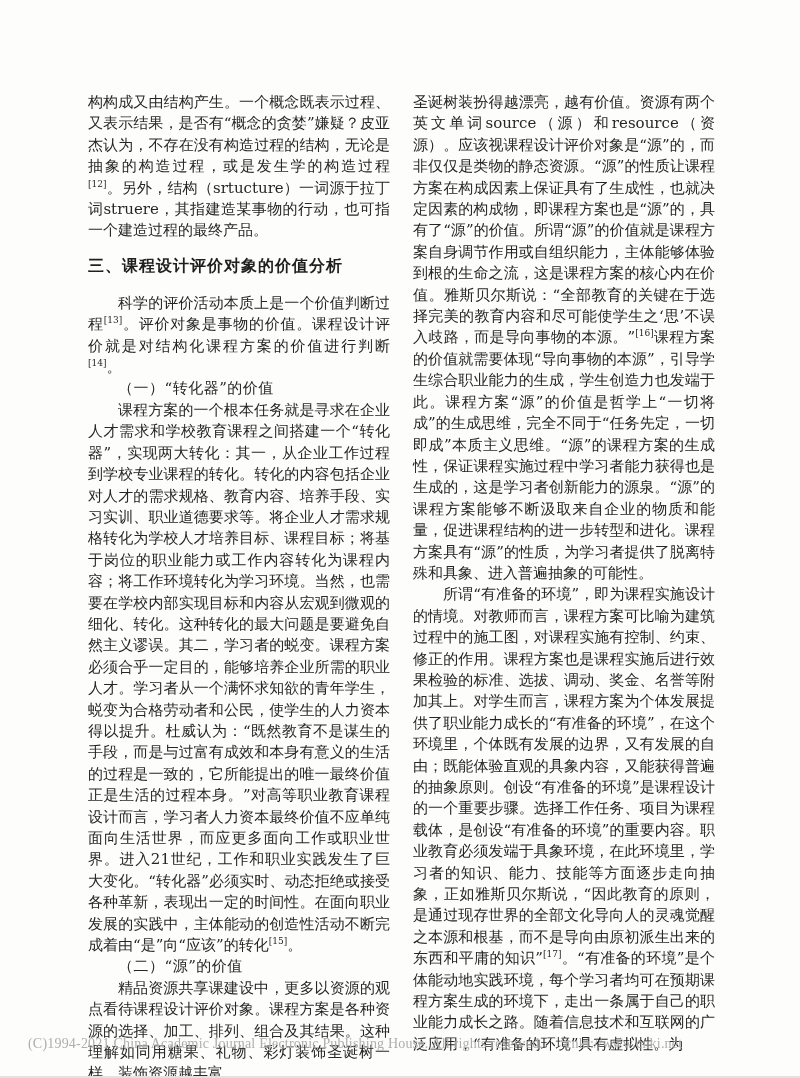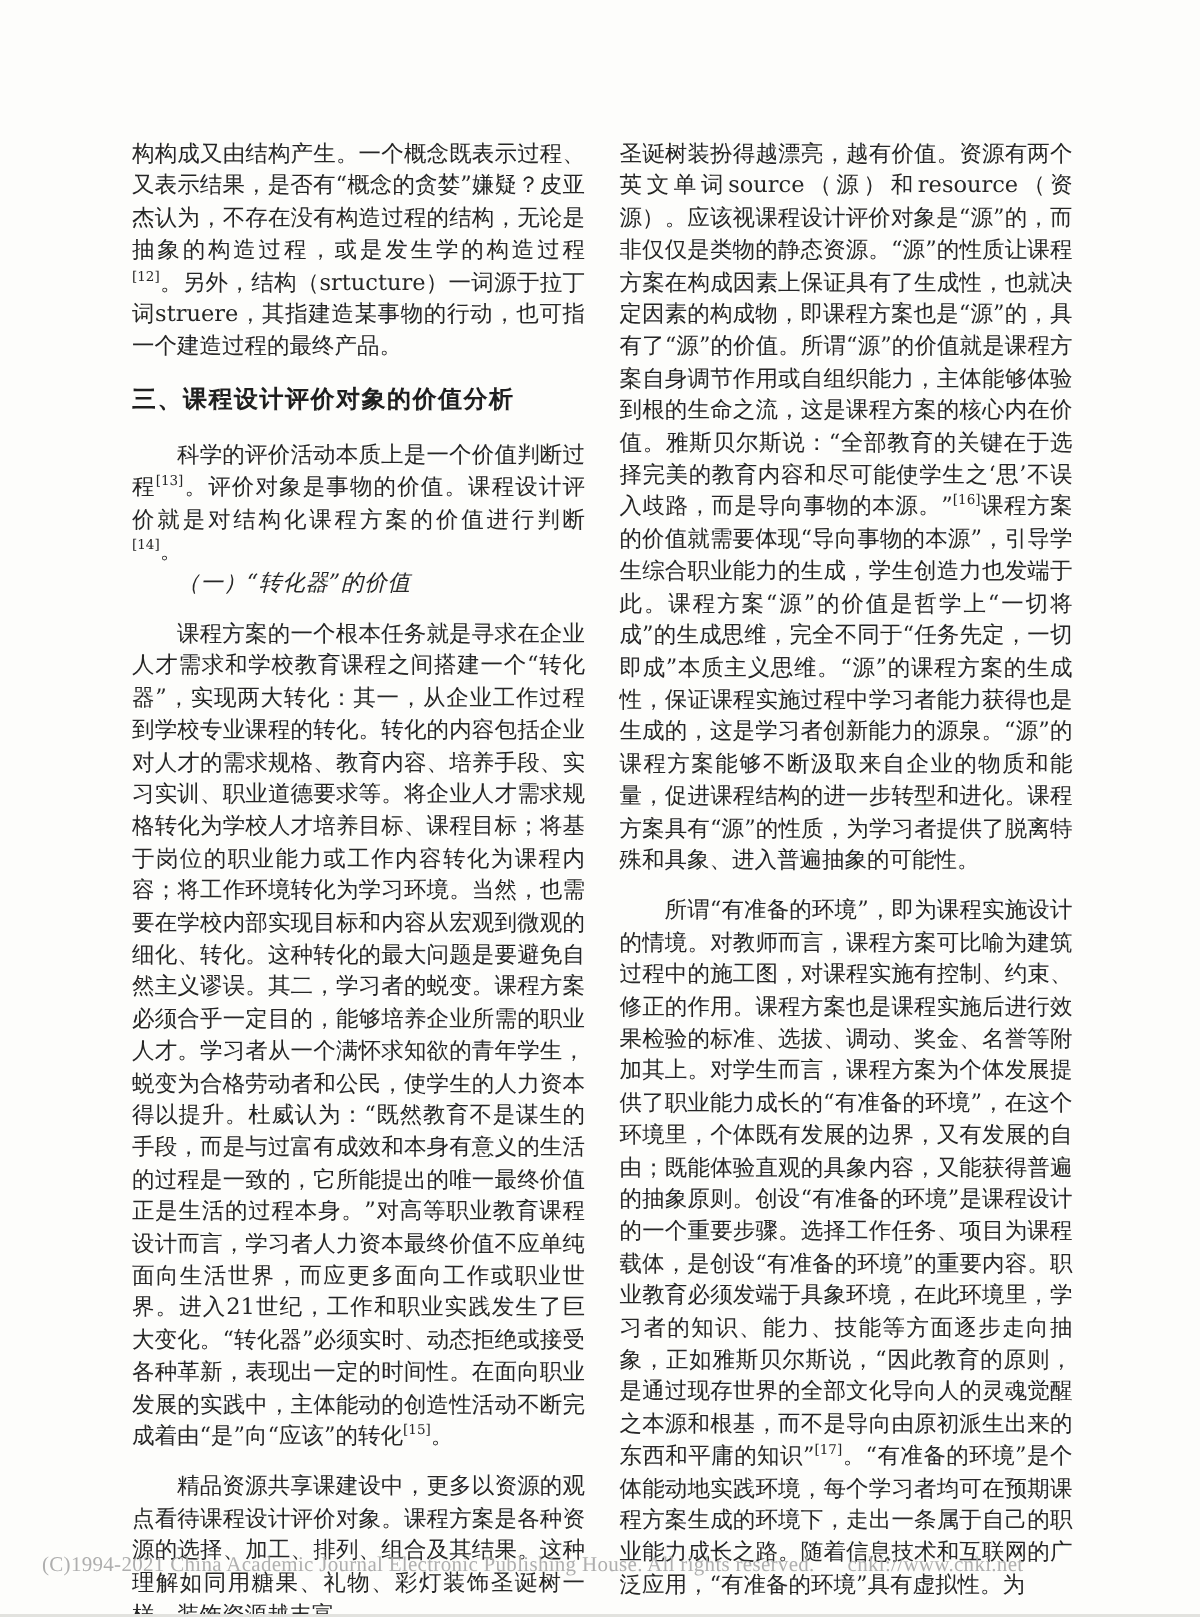--- a/index.html
+++ b/index.html
@@ -21,38 +21,37 @@
     gap: 23px;
   }
   .col {
     width: 302px;
     font-size: 15px;
     line-height: 21.4px;
     text-align: justify;
     text-justify: inter-ideograph;
   }
   .col p { margin: 0; }
-  p.indent { text-indent: 2em; margin-top: 12px; }
+  p.indent { text-indent: 2em; }
   sup {
     font-size: 9px;
     line-height: 0;
     vertical-align: super;
     letter-spacing: 0;
   }
   h2.section-heading {
     font-family: "DejaVu Sans", "Liberation Sans", sans-serif;
     font-size: 16px;
     font-weight: 700;
     letter-spacing: 1px;
     line-height: 19px;
     margin: 14px 0 18px 0;
     color: #1f1f1f;
   }
   p.subheading {
-    font-style: italic;
     text-indent: 2em;
     letter-spacing: 0.5px;
   }
   .scan-footer {
     position: absolute;
     left: 28px;
     right: 28px;
     top: 1036px;
     display: flex;
     align-items: baseline;
@@ -83,20 +82,21 @@
       <p>构构成又由结构产生。一个概念既表示过程、又表示结果，是否有“概念的贪婪”嫌疑？皮亚杰认为，不存在没有构造过程的结构，无论是抽象的构造过程，或是发生学的构造过程<sup>[12]</sup>。另外，结构（srtucture）一词源于拉丁词struere，其指建造某事物的行动，也可指一个建造过程的最终产品。</p>
 
       <h2 class="section-heading">三、课程设计评价对象的价值分析</h2>
 
       <p class="indent">科学的评价活动本质上是一个价值判断过程<sup>[13]</sup>。评价对象是事物的价值。课程设计评价就是对结构化课程方案的价值进行判断<sup>[14]</sup>。</p>
 
       <p class="subheading">（一）“转化器”的价值</p>
 
       <p class="indent">课程方案的一个根本任务就是寻求在企业人才需求和学校教育课程之间搭建一个“转化器”，实现两大转化：其一，从企业工作过程到学校专业课程的转化。转化的内容包括企业对人才的需求规格、教育内容、培养手段、实习实训、职业道德要求等。将企业人才需求规格转化为学校人才培养目标、课程目标；将基于岗位的职业能力或工作内容转化为课程内容；将工作环境转化为学习环境。当然，也需要在学校内部实现目标和内容从宏观到微观的细化、转化。这种转化的最大问题是要避免自然主义谬误。其二，学习者的蜕变。课程方案必须合乎一定目的，能够培养企业所需的职业人才。学习者从一个满怀求知欲的青年学生，蜕变为合格劳动者和公民，使学生的人力资本得以提升。杜威认为：“既然教育不是谋生的手段，而是与过富有成效和本身有意义的生活的过程是一致的，它所能提出的唯一最终价值正是生活的过程本身。”对高等职业教育课程设计而言，学习者人力资本最终价值不应单纯面向生活世界，而应更多面向工作或职业世界。进入21世纪，工作和职业实践发生了巨大变化。“转化器”必须实时、动态拒绝或接受各种革新，表现出一定的时间性。在面向职业发展的实践中，主体能动的创造性活动不断完成着由“是”向“应该”的转化<sup>[15]</sup>。</p>
 
+      <p class="subheading">（二）“源”的价值</p>
 
       <p class="indent">精品资源共享课建设中，更多以资源的观点看待课程设计评价对象。课程方案是各种资源的选择、加工、排列、组合及其结果。这种理解如同用糖果、礼物、彩灯装饰圣诞树一样，装饰资源越丰富，</p>
 
     </div>
 
     <div class="col">
       <p>圣诞树装扮得越漂亮，越有价值。资源有两个英文单词source（源）和resource（资源）。应该视课程设计评价对象是“源”的，而非仅仅是类物的静态资源。“源”的性质让课程方案在构成因素上保证具有了生成性，也就决定因素的构成物，即课程方案也是“源”的，具有了“源”的价值。所谓“源”的价值就是课程方案自身调节作用或自组织能力，主体能够体验到根的生命之流，这是课程方案的核心内在价值。雅斯贝尔斯说：“全部教育的关键在于选择完美的教育内容和尽可能使学生之‘思’不误入歧路，而是导向事物的本源。”<sup>[16]</sup>课程方案的价值就需要体现“导向事物的本源”，引导学生综合职业能力的生成，学生创造力也发端于此。课程方案“源”的价值是哲学上“一切将成”的生成思维，完全不同于“任务先定，一切即成”本质主义思维。“源”的课程方案的生成性，保证课程实施过程中学习者能力获得也是生成的，这是学习者创新能力的源泉。“源”的课程方案能够不断汲取来自企业的物质和能量，促进课程结构的进一步转型和进化。课程方案具有“源”的性质，为学习者提供了脱离特殊和具象、进入普遍抽象的可能性。</p>
 
 
       <p class="indent">所谓“有准备的环境”，即为课程实施设计的情境。对教师而言，课程方案可比喻为建筑过程中的施工图，对课程实施有控制、约束、修正的作用。课程方案也是课程实施后进行效果检验的标准、选拔、调动、奖金、名誉等附加其上。对学生而言，课程方案为个体发展提供了职业能力成长的“有准备的环境”，在这个环境里，个体既有发展的边界，又有发展的自由；既能体验直观的具象内容，又能获得普遍的抽象原则。创设“有准备的环境”是课程设计的一个重要步骤。选择工作任务、项目为课程载体，是创设“有准备的环境”的重要内容。职业教育必须发端于具象环境，在此环境里，学习者的知识、能力、技能等方面逐步走向抽象，正如雅斯贝尔斯说，“因此教育的原则，是通过现存世界的全部文化导向人的灵魂觉醒之本源和根基，而不是导向由原初派生出来的东西和平庸的知识”<sup>[17]</sup>。“有准备的环境”是个体能动地实践环境，每个学习者均可在预期课程方案生成的环境下，走出一条属于自己的职业能力成长之路。随着信息技术和互联网的广泛应用，“有准备的环境”具有虚拟性。为</p>

